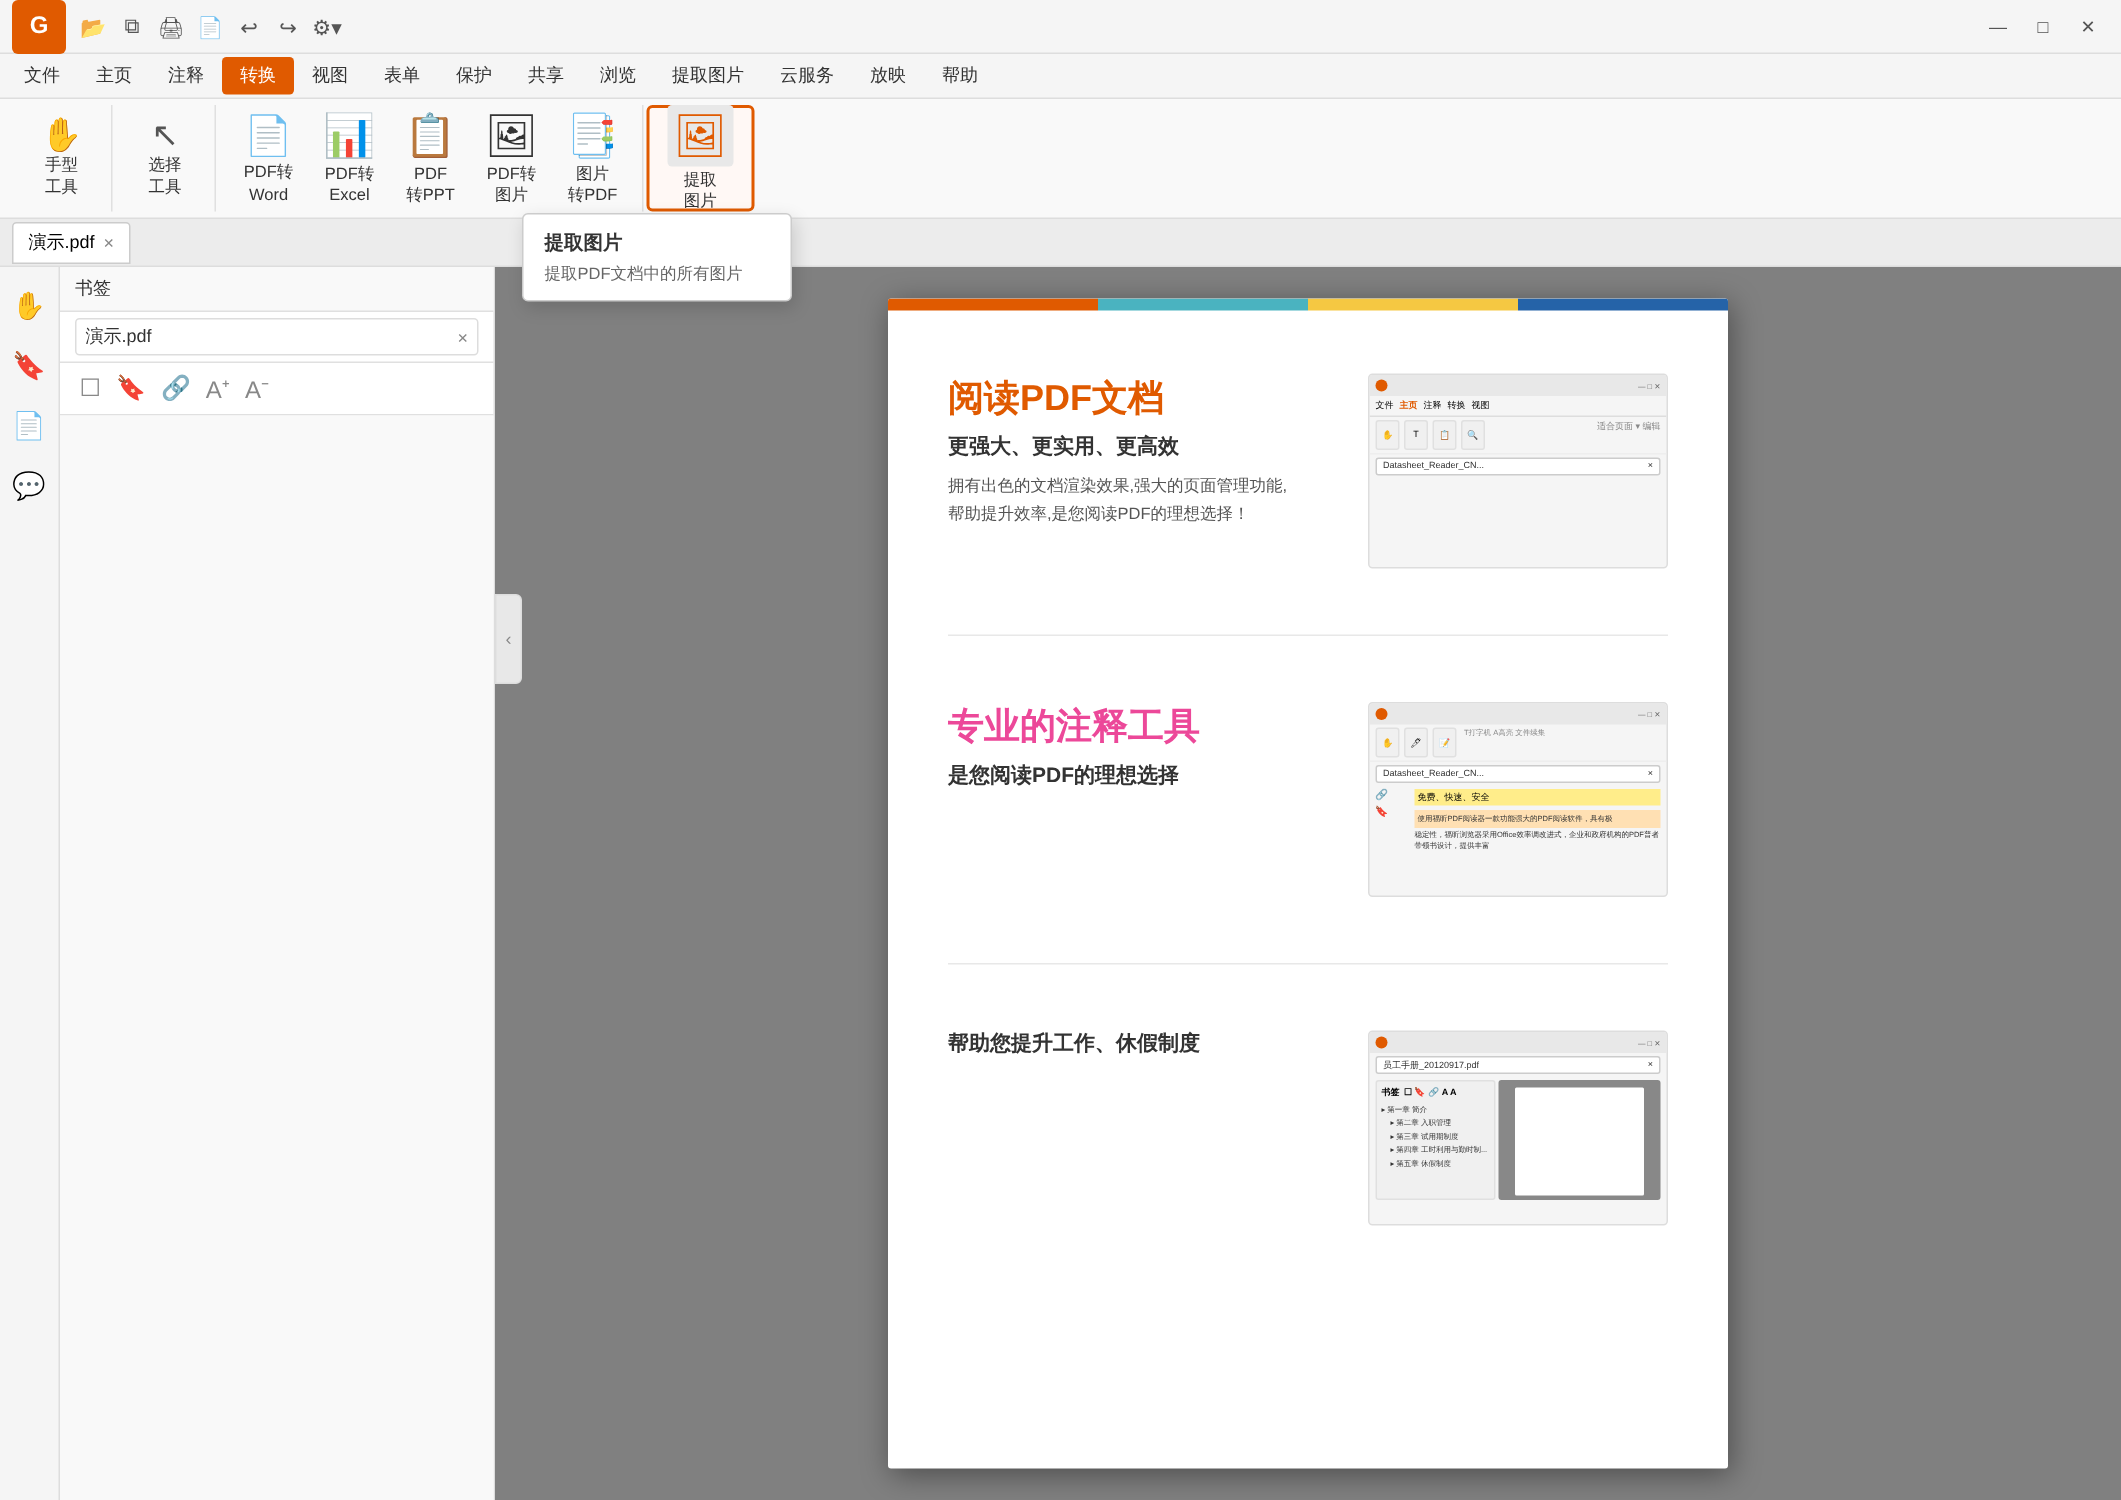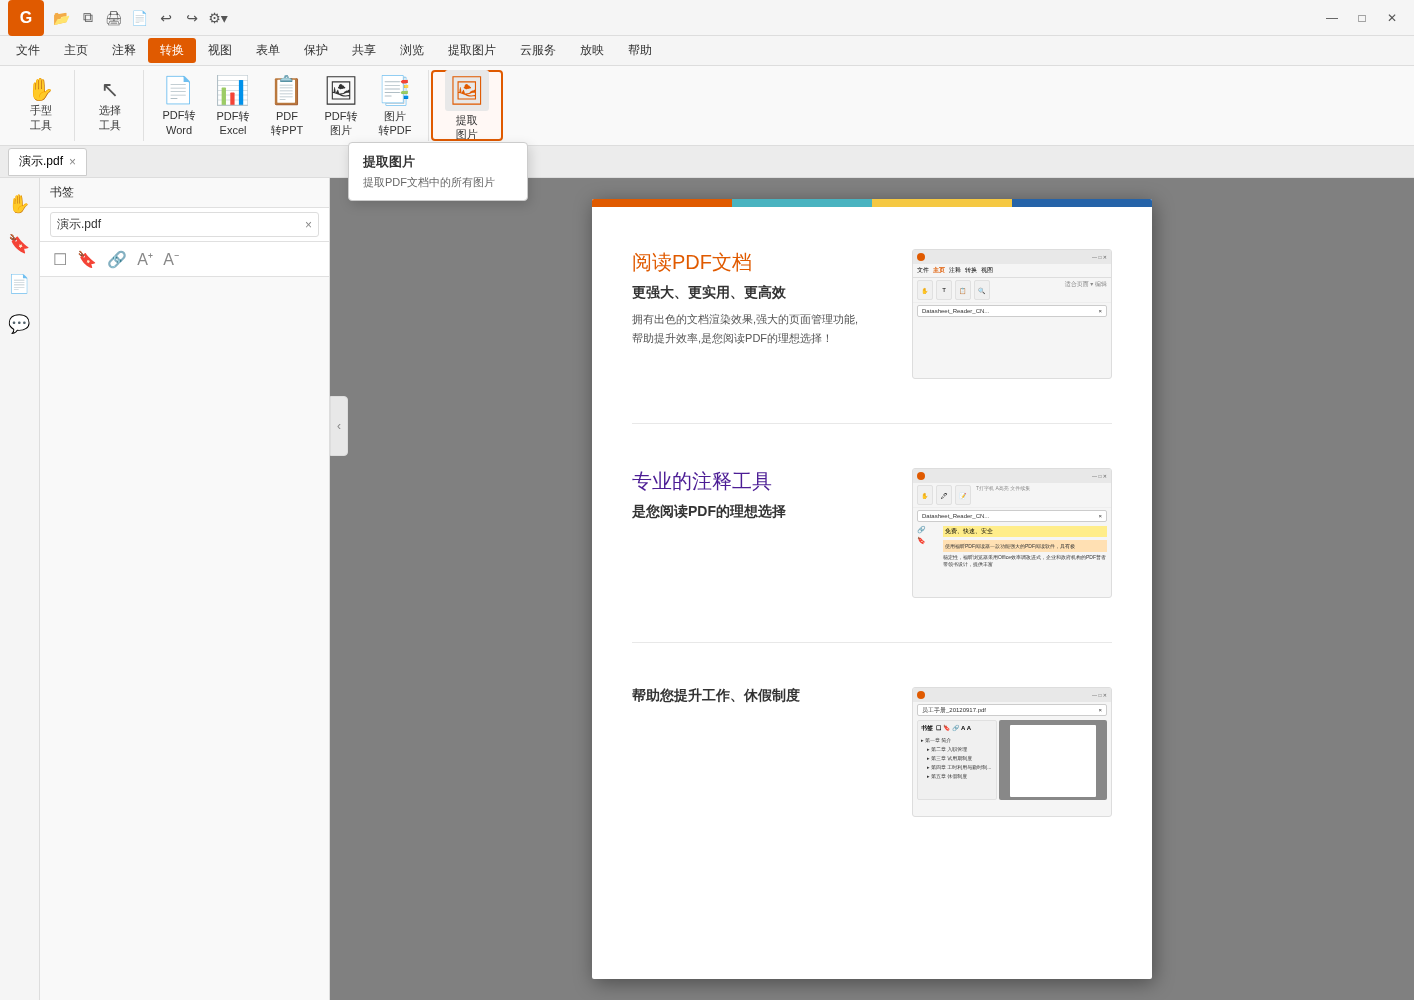--- a/index.html
+++ b/index.html
@@ -281,22 +281,22 @@
       gap: 40px;
       box-shadow: 2px 4px 20px rgba(0,0,0,0.4);
     }
 
     .section-block {
       display: flex;
       gap: 20px;
     }
     .section-text { flex: 1; }
     .section-title {
-      font-size: 20px;
-      font-weight: normal;
+      font-size: 24px;
+      font-weight: bold;
       margin-bottom: 8px;
     }
     .section-subtitle {
       font-size: 14px;
       font-weight: bold;
       color: #333;
       margin-bottom: 8px;
     }
     .section-body {
       font-size: 11px;
@@ -545,21 +545,21 @@
               <div style="width:50%; height:80%; background:white; border-radius:1px;"></div>
             </div>
           </div>
         </div>
       </div>
 
       <div class="divider-h"></div>
 
       <div class="section-block">
         <div class="section-text">
-          <div class="section-title" style="color: #4c1d95;">专业的注释工具</div>
+          <div class="section-title" style="color: #ec4899;">专业的注释工具</div>
           <div class="section-subtitle">是您阅读PDF的理想选择</div>
         </div>
 
         <div class="mini-app">
           <div class="mini-app-bar">
             <div class="mini-dot" style="background:#e05a00;"></div>
             <div style="font-size:5px; color:#666; margin-left:auto;">— □ ✕</div>
           </div>
           <div class="mini-toolbar">
             <div class="mini-tool-item">✋</div>

